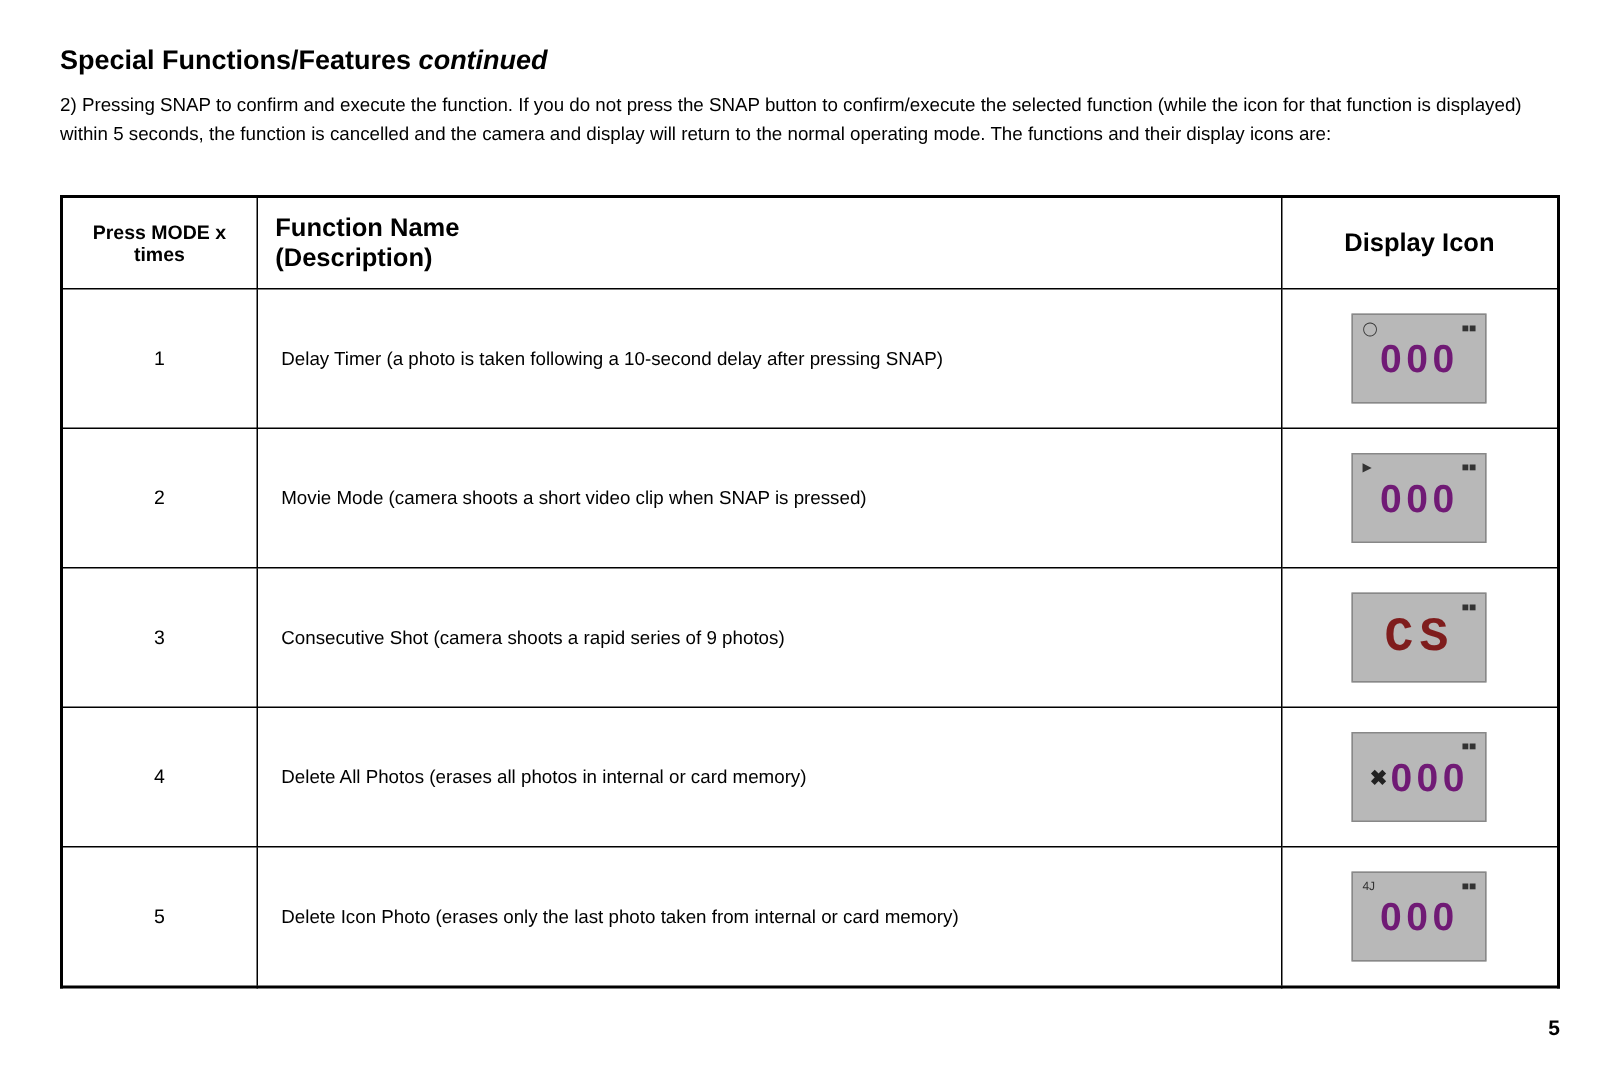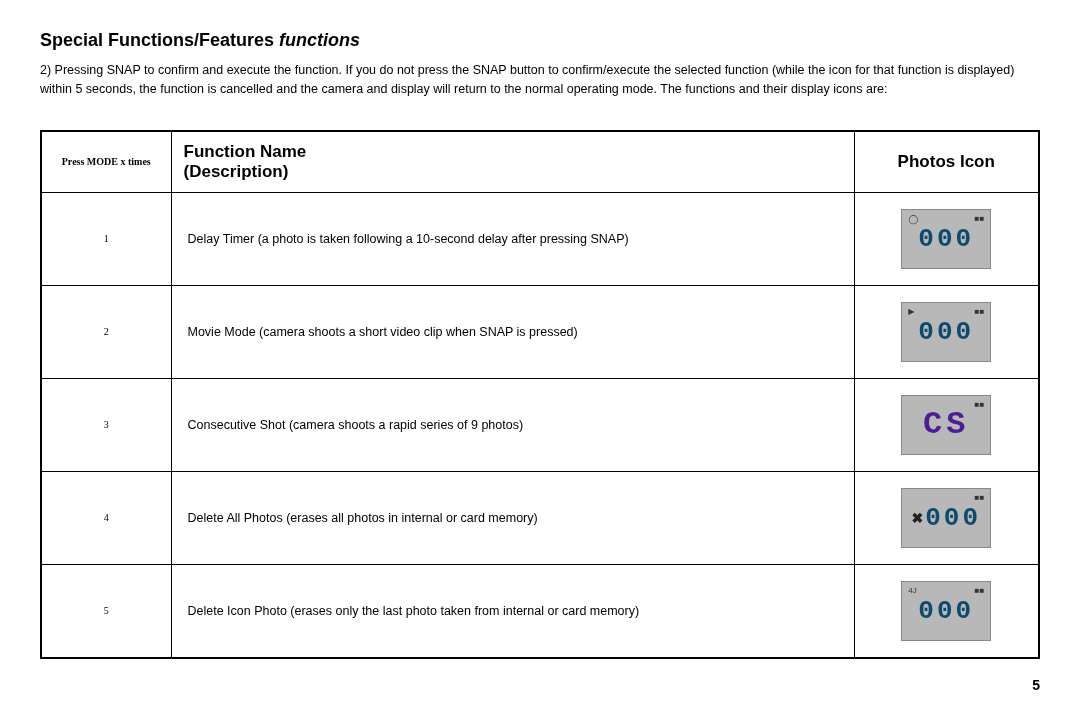--- a/index.html
+++ b/index.html
@@ -48,22 +48,21 @@
     tbody tr td {
       border: 1px solid #000;
       padding: 12px 16px;
       font-size: 12.5px;
       vertical-align: middle;
     }
 
     .col-mode {
       width: 130px;
       text-align: center;
-      font-size: 10px;
-      font-family: Liberation Serif, serif;
+      font-size: 13px;
     }
 
     .col-function {
       text-align: left;
     }
 
     .col-icon {
       width: 185px;
       text-align: center;
     }
@@ -83,24 +82,24 @@
       flex-direction: column;
       align-items: center;
       justify-content: center;
       padding: 6px 10px;
       position: relative;
       width: 90px;
       height: 60px;
     }
 
     .lcd-digits {
-      font-family: Liberation Mono, monospace;
+      font-family: Liberation Sans, sans-serif;
       font-size: 26px;
       font-weight: bold;
-      color: #0c4a6e;
+      color: #701a75;
       letter-spacing: 3px;
       line-height: 1;
     }
 
     .lcd-top-icons {
       position: absolute;
       top: 4px;
       right: 6px;
       font-size: 8px;
       color: #333;
@@ -113,53 +112,53 @@
       top: 4px;
       left: 6px;
       font-size: 9px;
       color: #333;
     }
 
     .lcd-cs {
       font-family: 'Courier New', monospace;
       font-size: 32px;
       font-weight: bold;
-      color: #4c1d95;
+      color: #7f1d1d;
       letter-spacing: 4px;
       line-height: 1;
     }
 
     .page-number {
       text-align: right;
       margin-top: 18px;
       font-size: 14px;
       font-weight: bold;
     }
   </style>
 </head>
 <body>
 
 <h1 class="page-title">
-  <span>Special Functions/Features</span> <em>functions</em>
+  <span>Special Functions/Features</span> <em>continued</em>
 </h1>
 
 <p class="intro-text">2) Pressing SNAP to confirm and execute the function. If you do not press the SNAP button to confirm/execute the selected function (while the icon for that function is displayed) within 5 seconds, the function is cancelled and the camera and display will return to the normal operating mode. The functions and their display icons are:</p>
 
 <table>
   <thead>
     <tr>
       <th class="col-mode">
         <span>Press MODE x times</span>
       </th>
       <th class="col-function">
         <div>Function Name</div>
         <div>(Description)</div>
       </th>
       <th class="col-icon">
-        <span>Photos Icon</span>
+        <span>Display Icon</span>
       </th>
     </tr>
   </thead>
   <tbody>
 
     <tr>
       <td class="col-mode">
         <span>1</span>
       </td>
       <td class="col-function">

